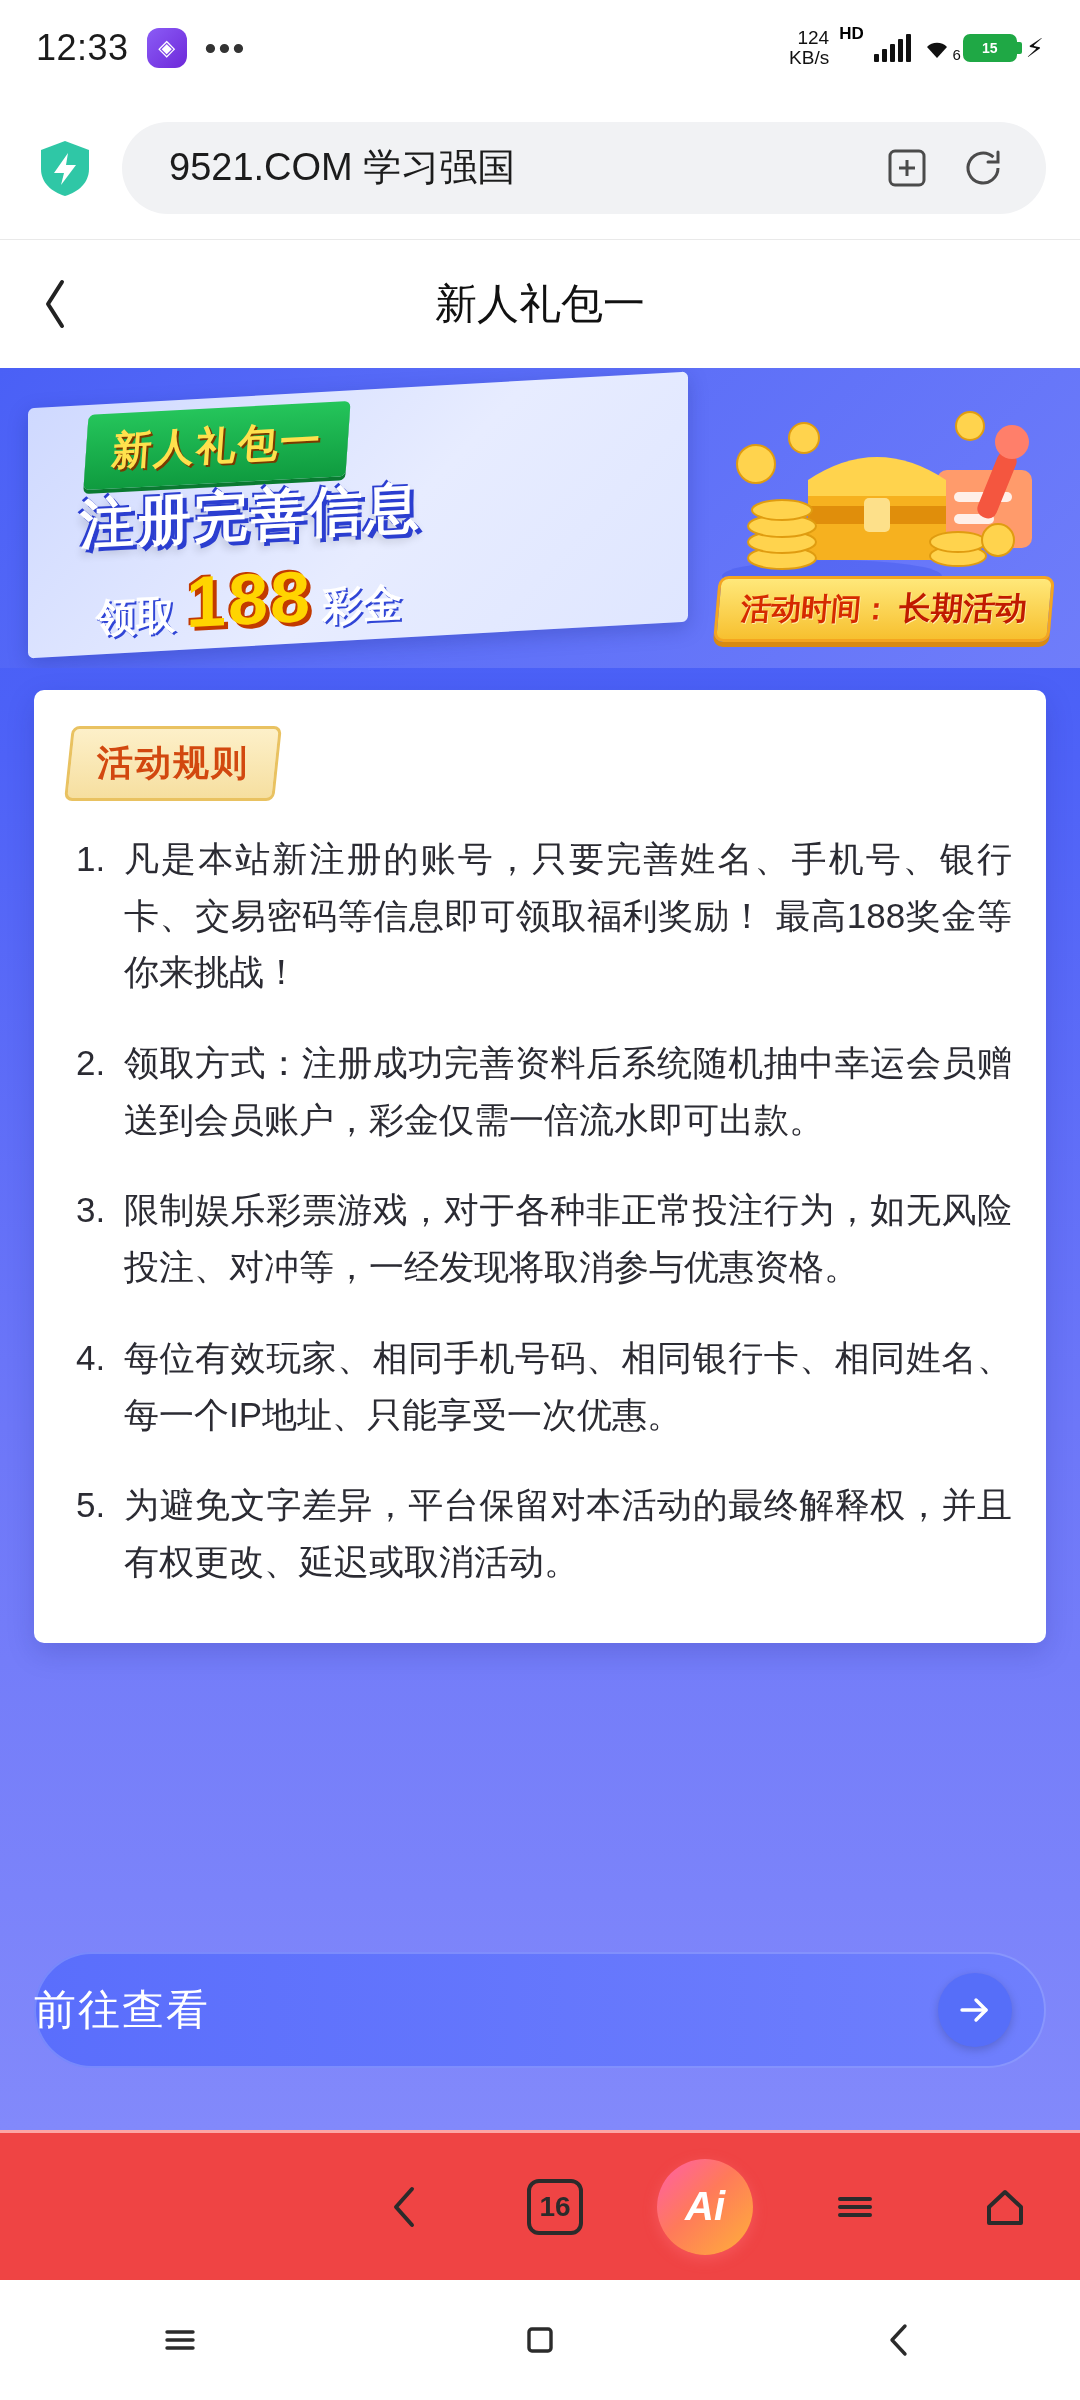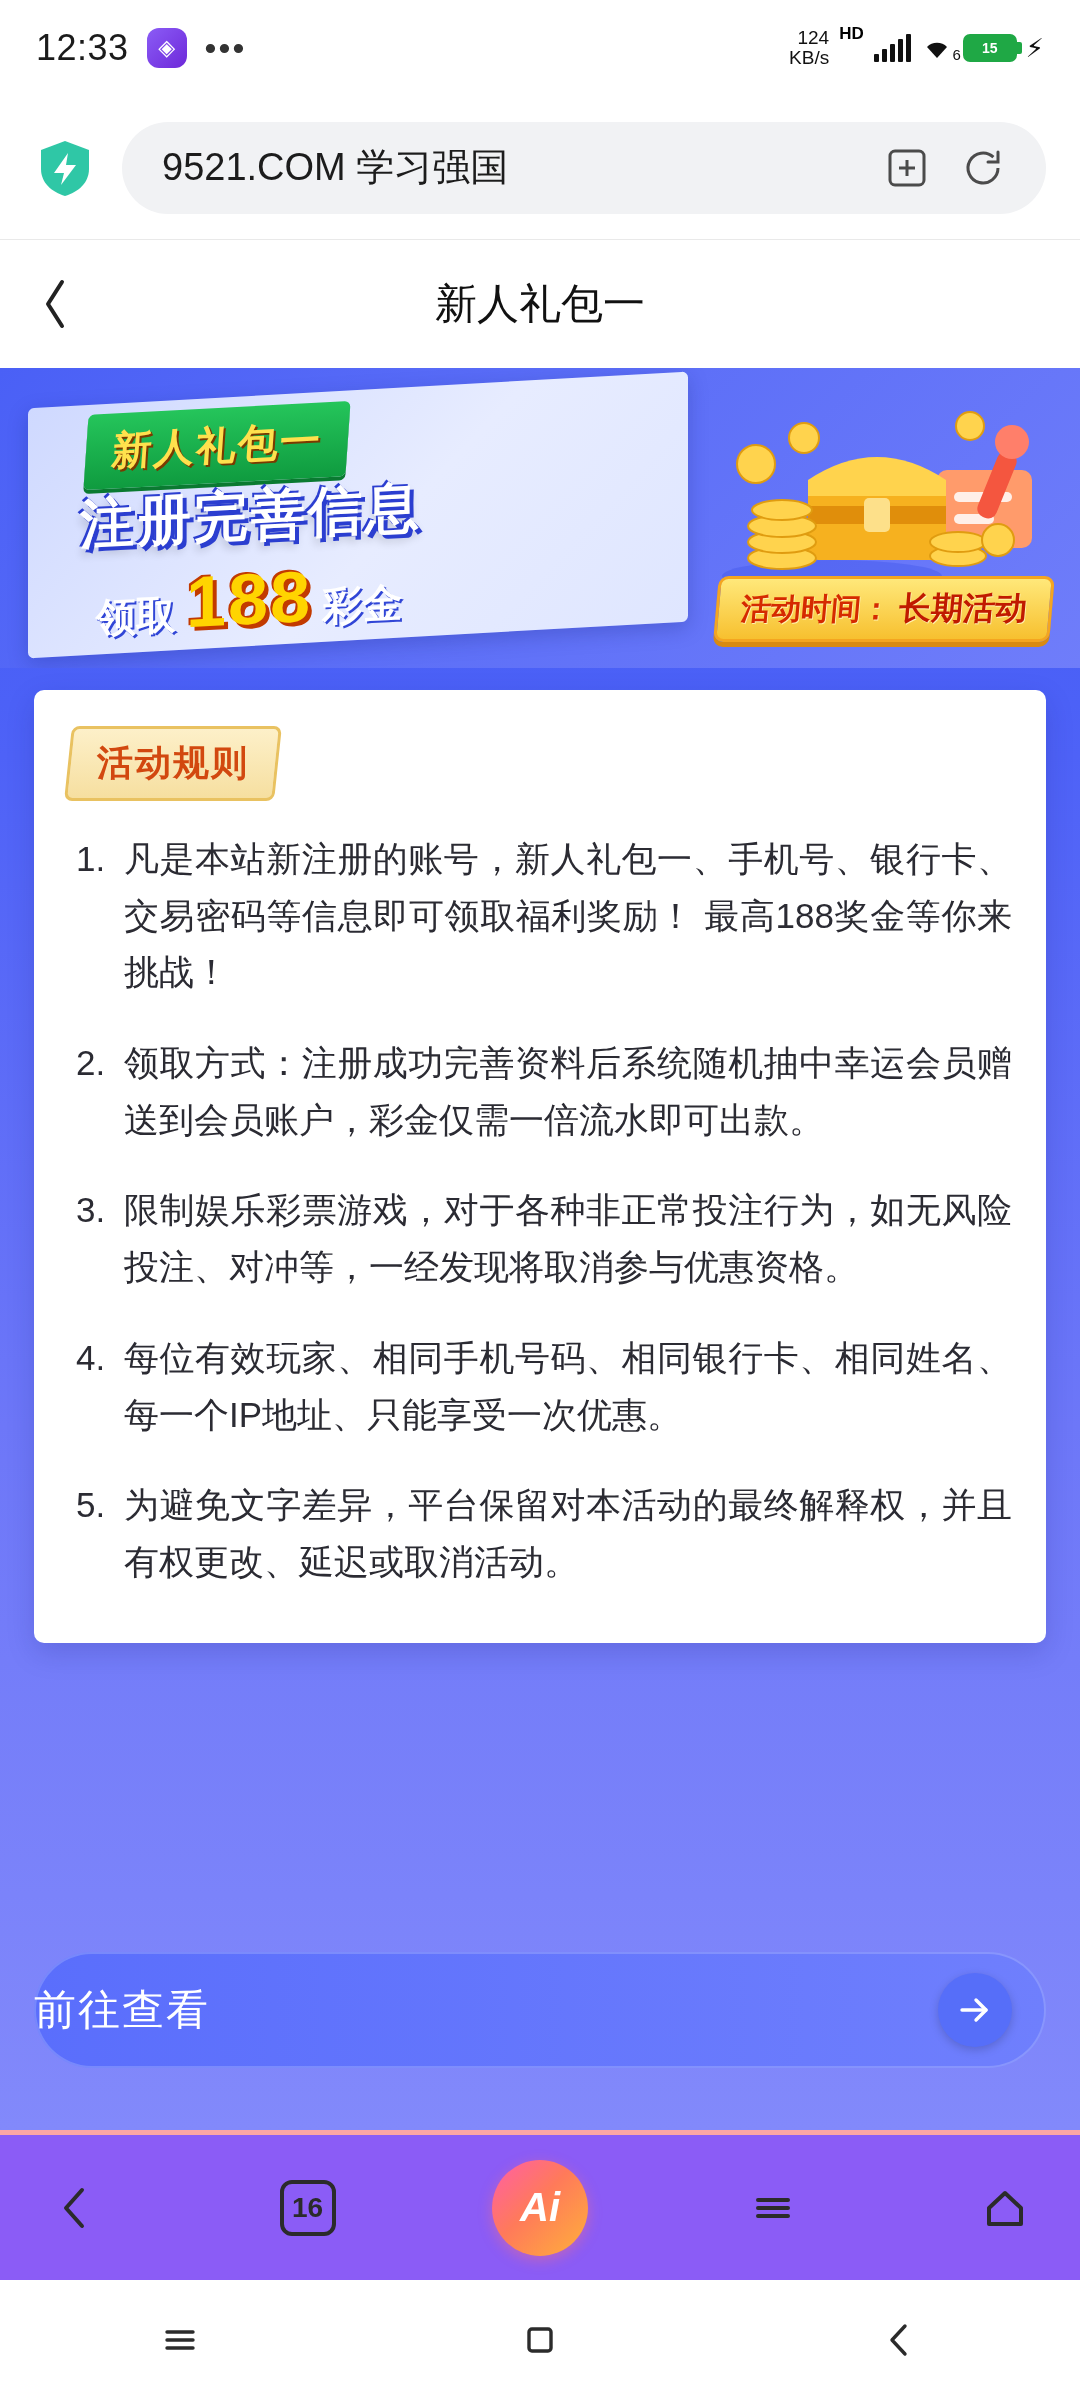--- a/index.html
+++ b/index.html
@@ -68,21 +68,21 @@
     width: 62px; height: 62px; flex: 0 0 auto;
     display: flex; align-items: center; justify-content: center;
   }
   .shield svg { width: 62px; height: 62px; }
   .url-pill {
     flex: 1 1 auto; height: 92px; background: #f1f2f4; border-radius: 46px;
     display: flex; align-items: center; padding: 0 40px; gap: 30px;
   }
   .url-text {
     flex: 1 1 auto; font-size: 38px; color: #1c1c1c; white-space: nowrap;
-    overflow: hidden; text-overflow: ellipsis;
+    overflow: hidden; text-overflow: ellipsis; margin-left: 7px;
   }
   .pill-icon { width: 46px; height: 46px; flex: 0 0 auto; color:#4b4b4b; }
   .pill-icon svg { width: 46px; height: 46px; }
 
   
   .page-header {
     height: 128px; background: #fff; display: flex; align-items: center;
     position: relative; flex: 0 0 auto;
   }
   .back-chevron {
@@ -223,23 +223,23 @@
   .cta-arrow {
     position: absolute; right: 34px; top: 50%; transform: translateY(-50%);
     width: 74px; height: 74px; border-radius: 50%;
     background: #566ef9; display: flex; align-items: center; justify-content: center;
     box-shadow: 0 3px 10px rgba(0,0,0,.18);
   }
   .cta-arrow svg { width: 40px; height: 40px; }
 
   
   .browser-toolbar {
-    height: 150px; background: #8b5cf6; display: flex; align-items: center;
-    justify-content: space-between; flex: 0 0 auto;
-    border-top: 5px solid #fca5a5;
+    height: 150px; background: #ef4444; display: flex; align-items: center;
+    justify-content: flex-end; flex: 0 0 auto;
+    border-top: 3px solid #fca5a5;
   }
   .tb-item { display: flex; align-items: center; justify-content: center; width: 150px; height: 100%; }
   .tb-item svg { width: 48px; height: 48px; }
   .tabs-box {
     width: 56px; height: 56px; border: 4px solid #2b2b2b; border-radius: 12px;
     display: flex; align-items: center; justify-content: center;
     font-size: 28px; font-weight: bold; color: #2b2b2b;
   }
   .ai-circle {
     width: 96px; height: 96px; border-radius: 50%;
@@ -380,21 +380,21 @@
           <span class="tr-value">长期活动</span>
         </div>
       </div>
     </div>
 
     <div class="rules-card">
       <div class="rules-title-wrap">
         <span class="rules-title">活动规则</span>
       </div>
       <ol class="rules">
-        <li>凡是本站新注册的账号，新人礼包一、手机号、银行卡、交易密码等信息即可领取福利奖励！ 最高188奖金等你来挑战！</li>
+        <li>凡是本站新注册的账号，只要完善姓名、手机号、银行卡、交易密码等信息即可领取福利奖励！ 最高188奖金等你来挑战！</li>
         <li>领取方式：注册成功完善资料后系统随机抽中幸运会员赠送到会员账户，彩金仅需一倍流水即可出款。</li>
         <li>限制娱乐彩票游戏，对于各种非正常投注行为，如无风险投注、对冲等，一经发现将取消参与优惠资格。</li>
         <li>每位有效玩家、相同手机号码、相同银行卡、相同姓名、每一个IP地址、只能享受一次优惠。</li>
         <li>为避免文字差异，平台保留对本活动的最终解释权，并且有权更改、延迟或取消活动。</li>
       </ol>
     </div>
 
     <div class="cta-wrap">
       <div class="cta-button">
         <span class="cta-label">前往查看</span>

